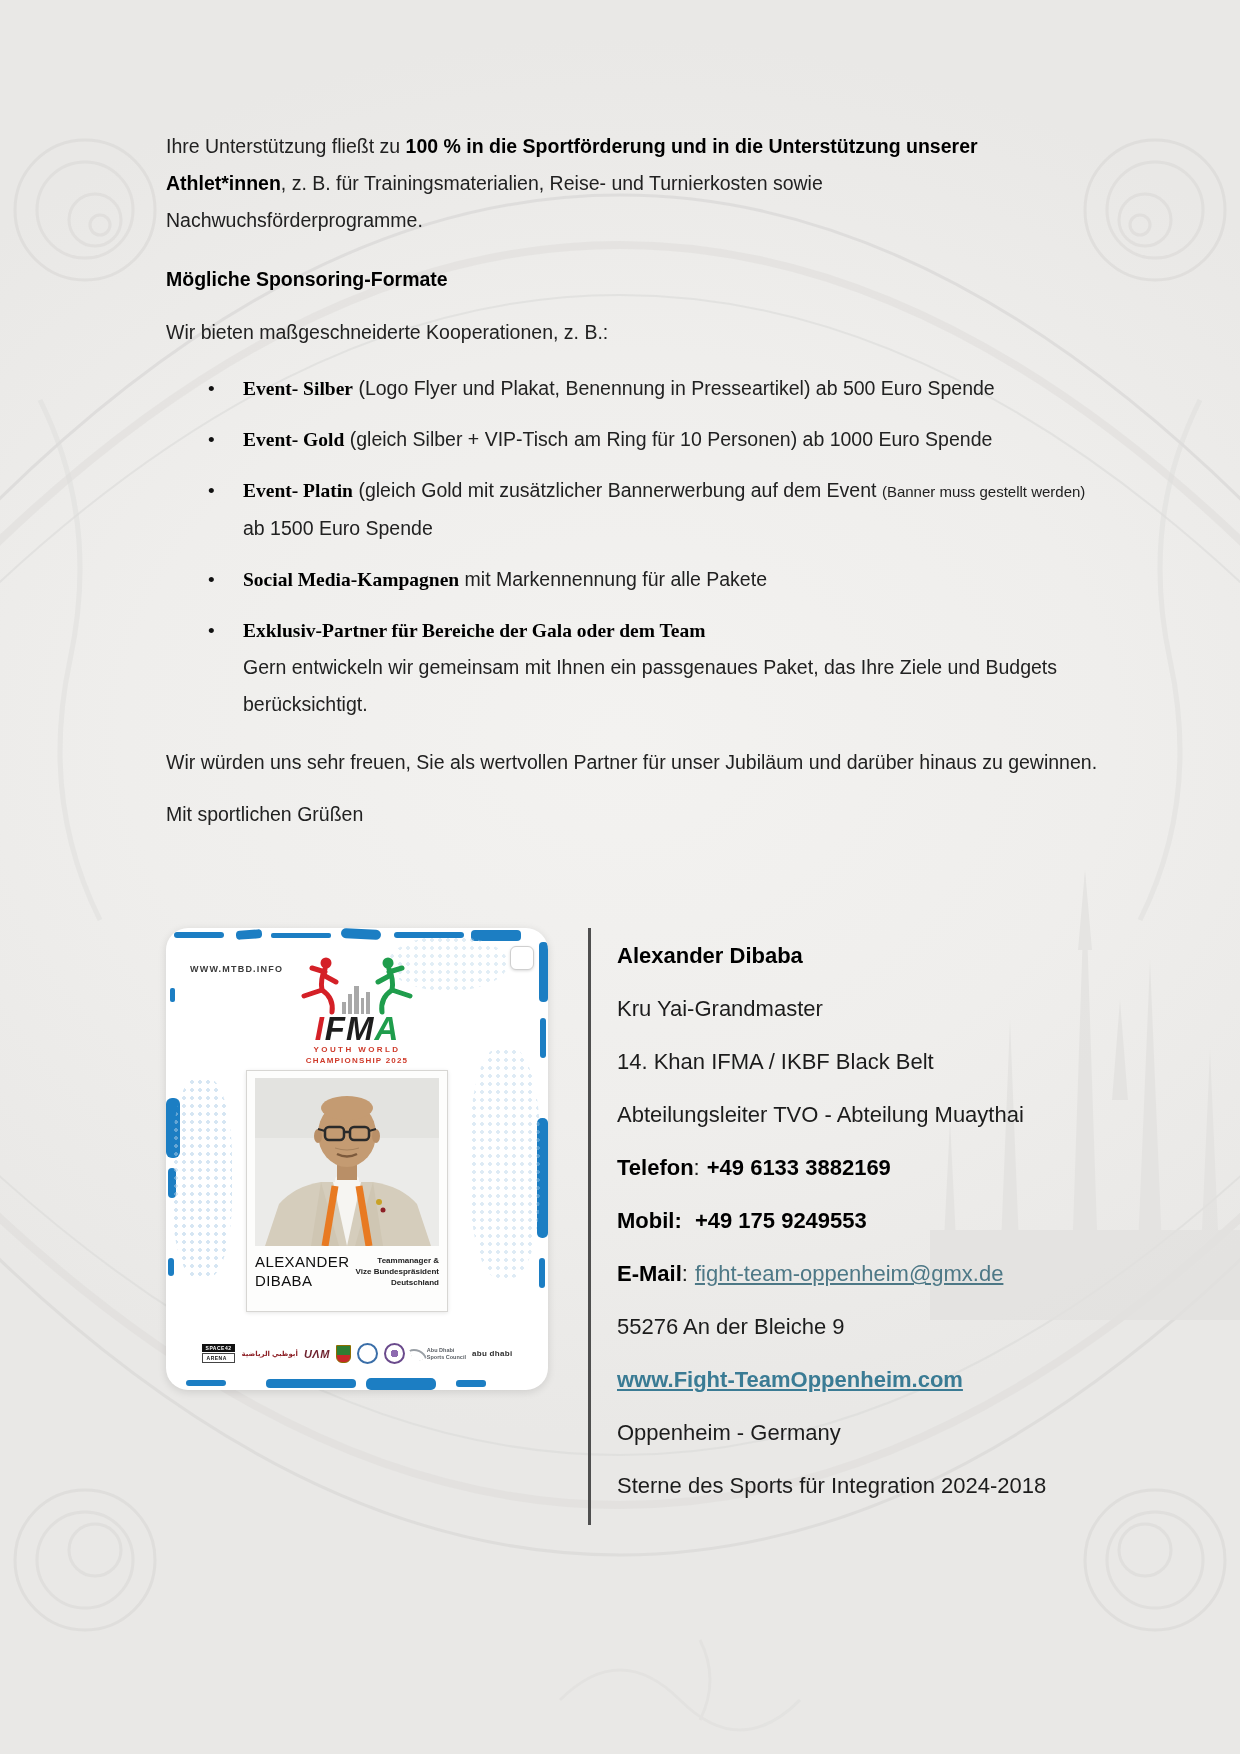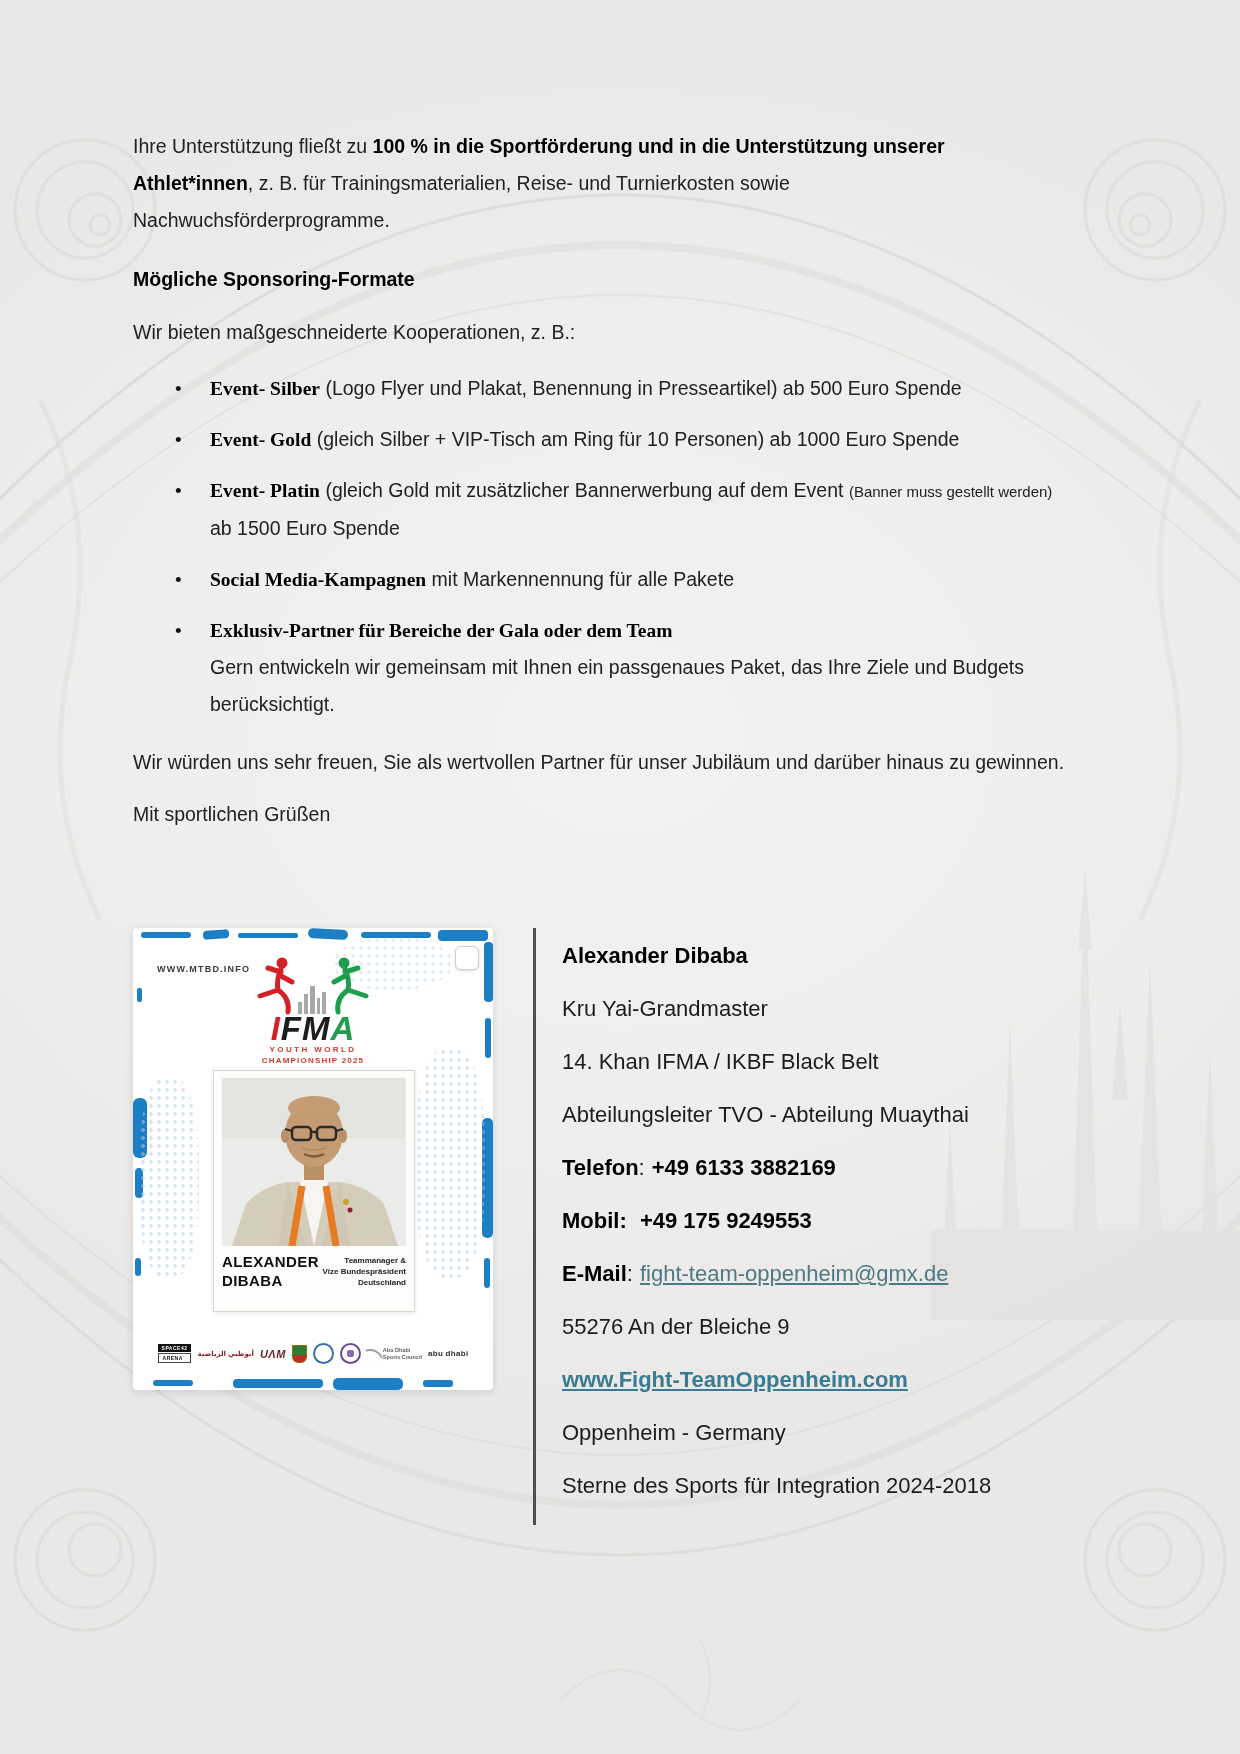--- a/index.html
+++ b/index.html
@@ -1,20 +1,20 @@
 <!DOCTYPE html>
 <html><head>
 <meta charset="utf-8">
 <style>
   html,body{margin:0;padding:0;}
   body{font-family:"Liberation Sans","DejaVu Sans",sans-serif;background:#e8e7e5;}
   .page{position:relative;width:1240px;height:1754px;overflow:hidden;
         background:radial-gradient(ellipse 900px 700px at 50% 42%, #f3f2f0 0%, #efeeec 55%, #e9e8e6 100%);}
   .ornament{position:absolute;inset:0;pointer-events:none;}
-  .content{position:absolute;left:133px;top:128px;width:945px;color:#212121;}
+  .content{position:absolute;left:166px;top:128px;width:945px;color:#212121;}
 
   .intro{font-size:19.5px;line-height:37px;margin:0 0 0 0;}
   .intro b{color:#000;}
   .line{display:block;}
 
   h1.main-heading{font-size:29px;line-height:45px;margin:25px 0 0 0;color:#000;font-weight:700;letter-spacing:.2px;}
   .subheading{font-size:19.5px;font-weight:700;color:#000;margin:29px 0 0 0;}
   .lead{font-size:19.5px;margin:30px 0 0 0;}
 
   ul.offer-list{list-style:none;margin:26px 0 0 0;padding:0 0 0 42px;}
@@ -23,39 +23,39 @@
   ul.offer-list b{color:#000;font-family:Liberation Serif, serif;}
   .small-note{font-size:15px;}
 
   .closing{font-size:19.5px;line-height:37px;margin:21px 0 0 0;}
   .salutation{font-size:19.5px;margin:22px 0 0 0;}
 
   
   .signature-row{display:flex;align-items:flex-start;margin-top:102px;}
 
   
-  .card{position:relative;width:360px;height:462px;background:#fff;border-radius:4px;flex:0 0 auto;
-        box-shadow:0 2px 8px rgba(0,0,0,.12);overflow:hidden;}
+  .card{position:relative;width:360px;height:462px;background:#fff;border-radius:22px;flex:0 0 auto;
+        box-shadow:0 2px 8px rgba(0,0,0,.12);overflow:hidden;padding-left:22px;}
   .sp{position:absolute;background:#1c7ec3;}
   .halftone{position:absolute;background-image:radial-gradient(#aecfe8 1.6px, transparent 1.8px);
             background-size:8px 8px;pointer-events:none;}
   .card-site{position:absolute;left:24px;top:36px;font-size:9px;font-weight:700;letter-spacing:1.2px;color:#3a3a3a;}
   .handle{position:absolute;right:14px;top:18px;width:22px;height:22px;background:#fff;border:1px solid #cfcfcf;
           border-radius:6px;box-shadow:0 1px 3px rgba(0,0,0,.15);}
   .logo-block{position:absolute;left:0;top:26px;width:100%;text-align:center;}
   .ifma-word{font-size:33px;font-weight:900;font-style:italic;letter-spacing:1px;line-height:30px;margin-top:-6px;}
   .ifma-word .l1{color:#d42027;} .ifma-word .l2{color:#1d1d1d;} .ifma-word .l3{color:#1d1d1d;} .ifma-word .l4{color:#1f9d4c;}
   .logo-sub{font-size:8px;font-weight:700;color:#cf3a2a;letter-spacing:2.4px;line-height:11px;}
   .logo-sub2{font-size:8px;font-weight:700;color:#cf3a2a;letter-spacing:1.2px;line-height:11px;}
 
   .photo-frame{position:absolute;left:80px;top:142px;width:200px;height:240px;background:#fdfdfc;
                border:1px solid #d7d6d3;box-shadow:0 1px 4px rgba(0,0,0,.10);}
   .photo{position:relative;width:184px;height:168px;margin:7px auto 0 auto;background:#ebebe9;overflow:hidden;}
   .caption{display:flex;justify-content:space-between;align-items:center;padding:6px 8px 0 8px;}
-  .cap-name{font-size:15px;font-weight:700;color:#0f0f0f;line-height:19px;letter-spacing:.4px;}
+  .cap-name{font-size:15px;font-weight:400;color:#0f0f0f;line-height:19px;letter-spacing:.4px;}
   .cap-role{font-size:8px;font-weight:700;color:#222;text-align:right;line-height:11px;}
 
   .sponsor-row{position:absolute;left:0;bottom:26px;width:100%;display:flex;justify-content:center;
                align-items:center;gap:6px;}
   .chipstack{display:flex;flex-direction:column;gap:1px;}
   .chip-dark{background:#111;color:#fff;font-size:5px;font-weight:700;padding:1px 4px;letter-spacing:.5px;}
   .chip-light{background:#fff;color:#111;font-size:5px;font-weight:700;padding:1px 4px;border:1px solid #444;letter-spacing:.5px;}
   .arabic-logo{font-size:7px;font-weight:700;color:#8d2026;line-height:8px;text-align:center;}
   .uam-logo{font-size:11px;font-weight:900;font-style:italic;color:#6d1f2c;letter-spacing:.5px;}
   .shield-logo{width:13px;height:16px;background:linear-gradient(180deg,#2e7d32 55%,#c62828 55%);

